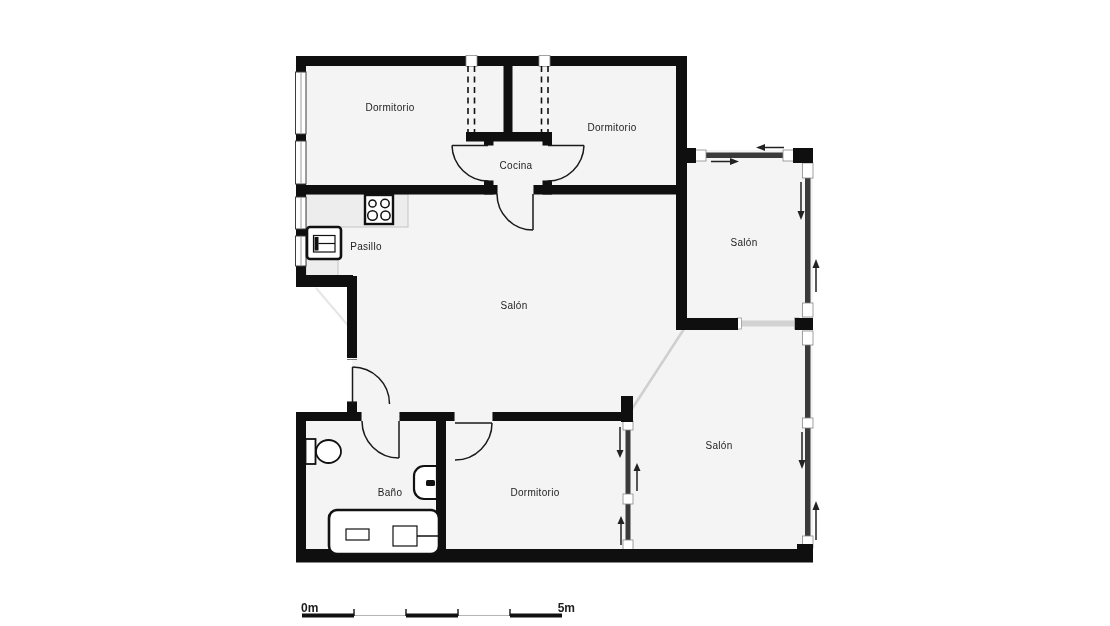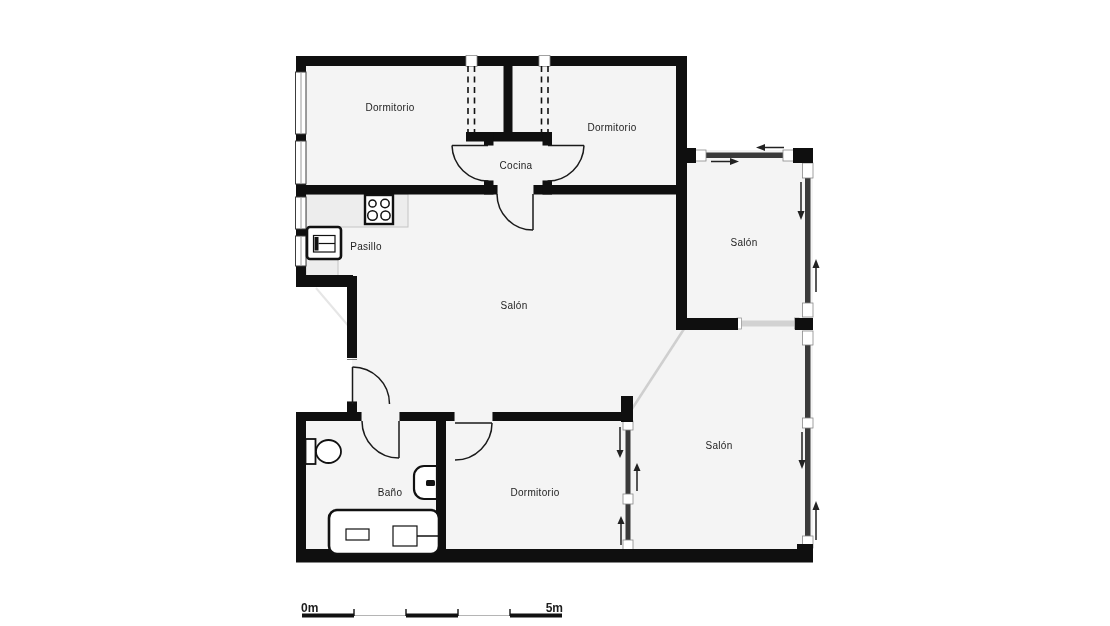--- a/index.html
+++ b/index.html
@@ -9,21 +9,21 @@
   }
   .plan-svg{position:absolute;left:0;top:0;}
   .room-label{
     position:absolute;transform:translate(-50%,-50%);
     font-size:10px;color:#1d1d1d;letter-spacing:.3px;white-space:nowrap;
     user-select:none;
   }
   .scale-label{
     position:absolute;font-size:12px;font-weight:bold;color:#1d1d1d;white-space:nowrap;text-align:right;
   }
-  .scale-label.end{transform:translateX(-100%);}
+  .scale-label.end{transform:translateX(-100%);margin-left:12px;}
 </style>
 </head>
 <body>
 
 <div class="canvas">
 
 <svg class="plan-svg" width="1110" height="626" viewBox="0 0 1110 626">
 
   <g fill="#f4f4f4" stroke="none">
     <rect x="300" y="60" width="387" height="226"></rect>

